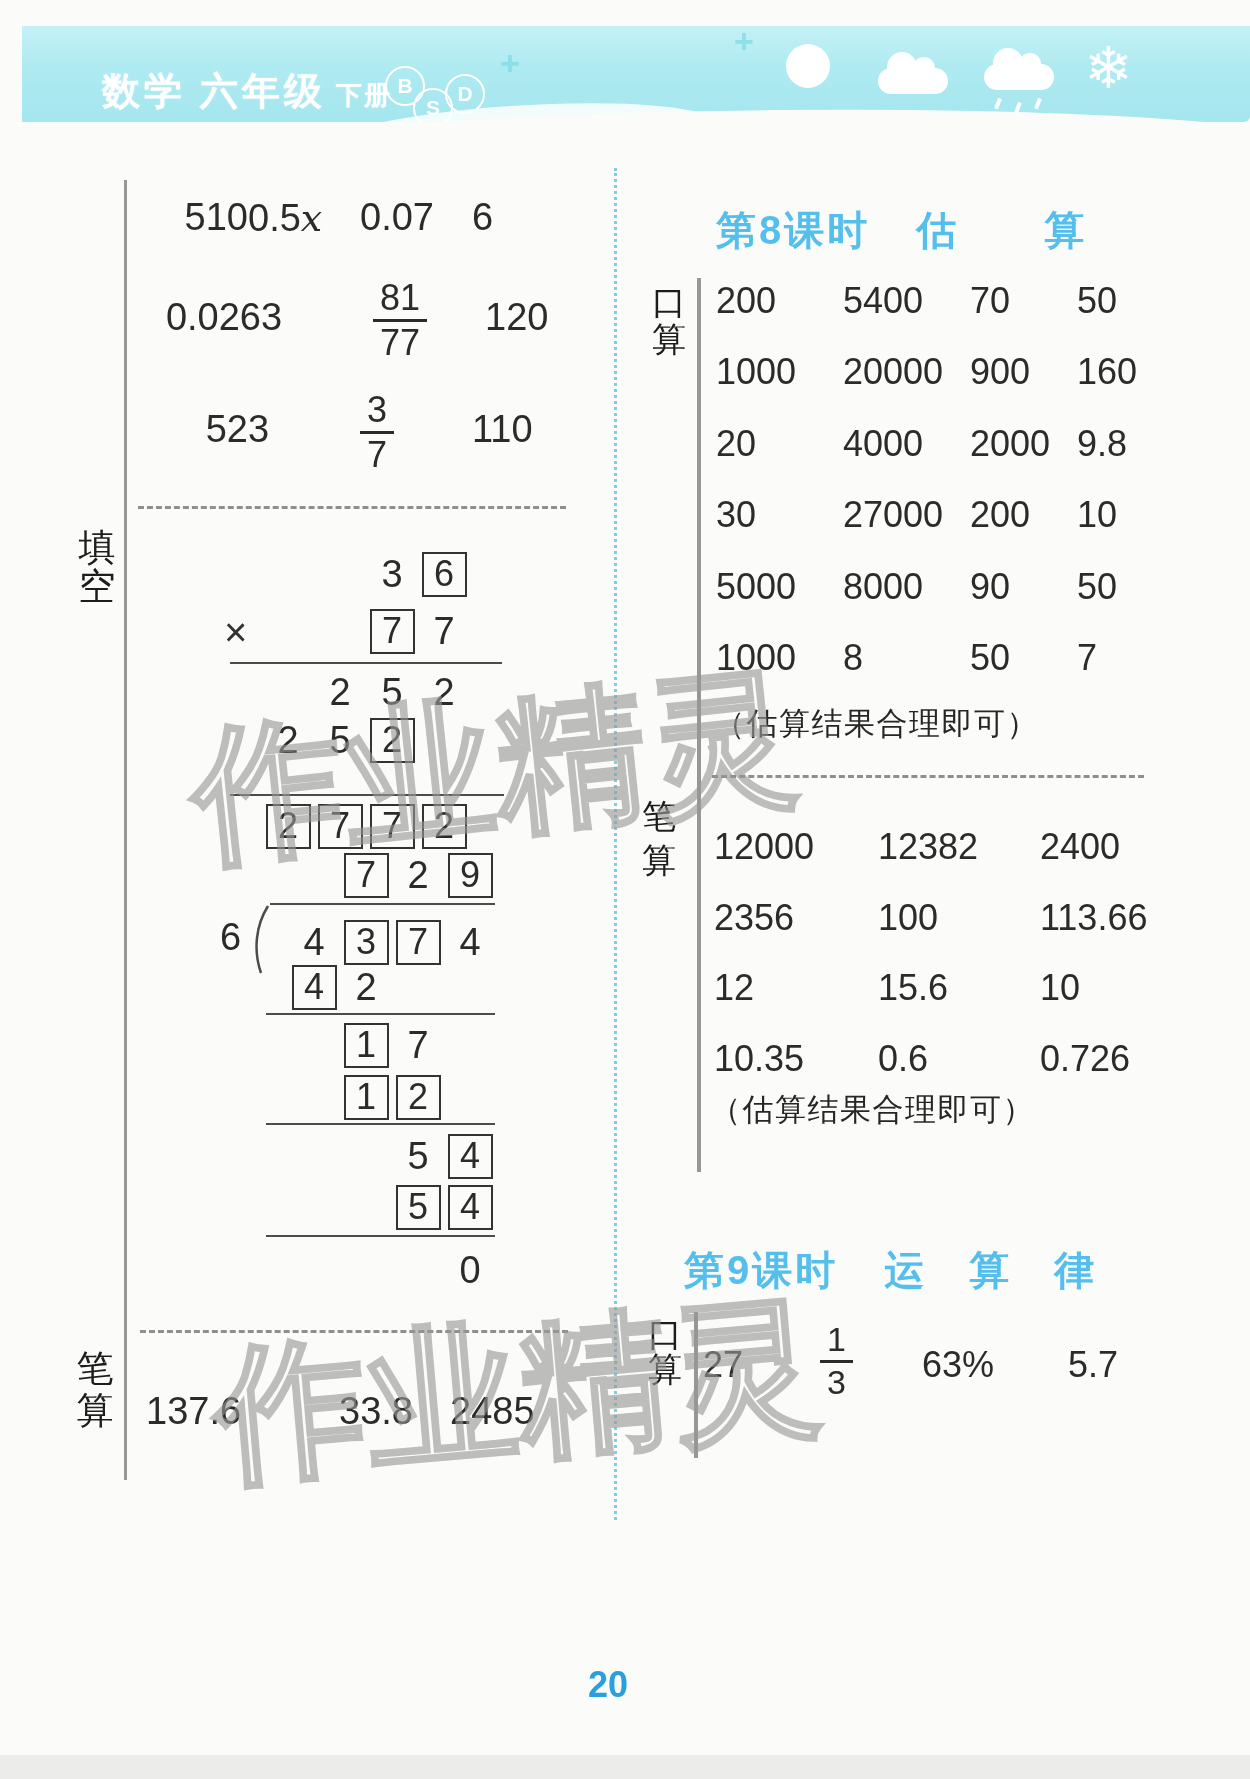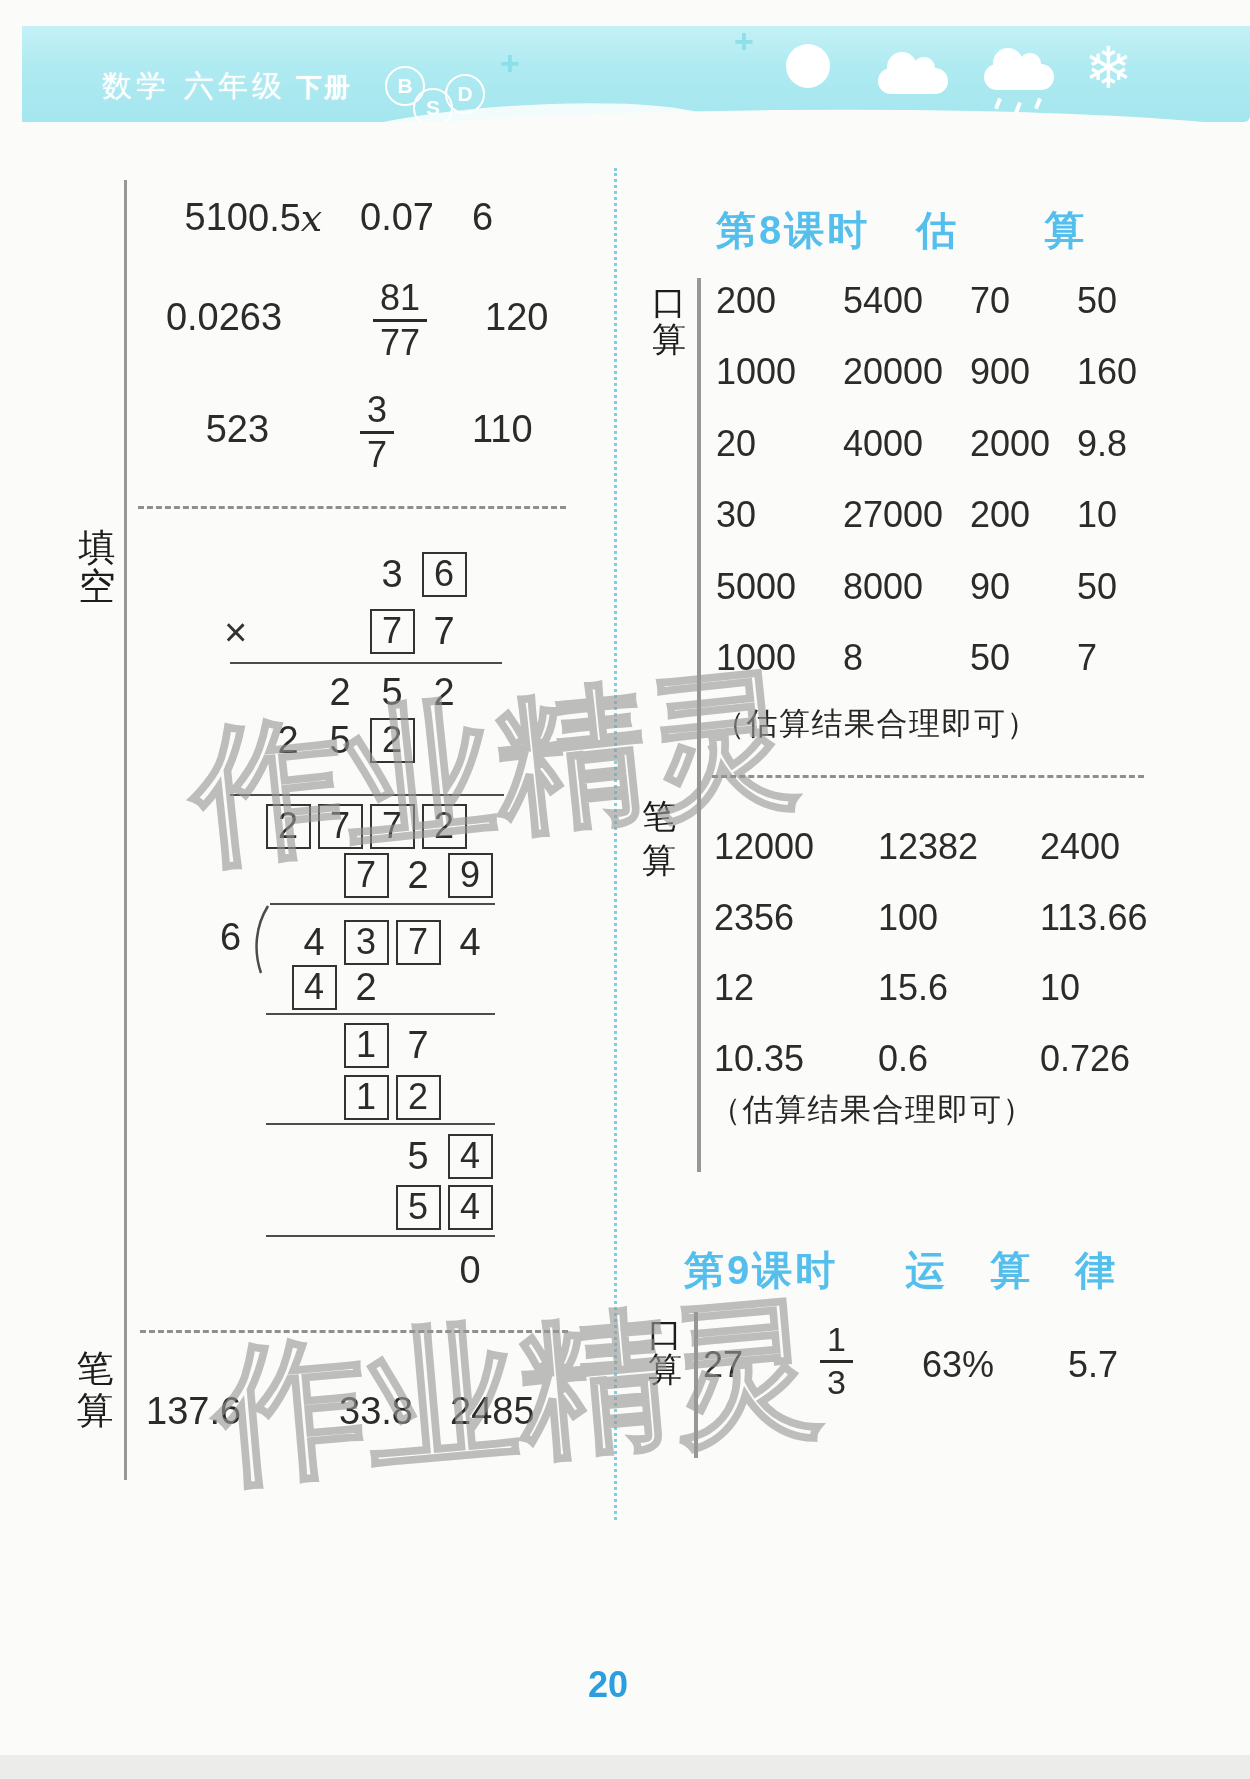--- a/index.html
+++ b/index.html
@@ -9,21 +9,21 @@
   
   .band{position:absolute;left:22px;top:26px;width:1228px;height:96px;
         background:linear-gradient(180deg,#c4f1f6 0%,#aeeaf1 45%,#a5e6ee 100%);
         overflow:hidden;border-radius:0 0 6px 0;}
   .band .wave{position:absolute;left:-60px;top:86px;width:1400px;height:110px;background:#fbfbf9;
         border-radius:48% 52% 0 0/90% 60% 0 0;transform:rotate(-1.6deg);}
   .band .wave2{position:absolute;left:280px;top:80px;width:420px;height:70px;background:rgba(255,255,255,.85);
         border-radius:50%;transform:rotate(-4deg);}
   .band-title{position:absolute;left:80px;top:40px;display:flex;align-items:baseline;color:#fff;
         text-shadow:0 0 2px rgba(255,255,255,.6);}
-  .band-title .big{font-size:30px;font-weight:400;letter-spacing:4px;}
+  .band-title .big{font-size:38px;font-weight:700;letter-spacing:4px;}
   .band-title .small{font-size:26px;font-weight:700;margin-left:10px;letter-spacing:2px;}
   .logo{position:absolute;left:363px;top:38px;width:130px;height:80px;}
   .logo .lc{position:absolute;width:36px;height:36px;border:2.5px solid #fff;border-radius:50%;
         display:flex;align-items:center;justify-content:center;font-size:21px;font-weight:700;color:#fff;}
   .logo .lc:nth-child(1){left:0;top:2px;}
   .logo .lc:nth-child(2){left:28px;top:24px;}
   .logo .lc:nth-child(3){left:60px;top:10px;}
   .plusdec{position:absolute;color:#86dde8;font-size:34px;font-weight:700;opacity:.85;}
   .sun{position:absolute;left:764px;top:18px;width:44px;height:44px;background:#fff;border-radius:50%;}
   .cloud{position:absolute;width:70px;height:26px;background:#fff;border-radius:14px;}
@@ -67,21 +67,21 @@
         font-size:38px;}
   .box{width:41px;height:41px;border:2.5px solid #333;display:flex;align-items:center;justify-content:center;
         font-size:36px;background:transparent;}
   .times{position:absolute;left:224px;top:610px;font-size:40px;color:#333;}
   .divisor6{position:absolute;left:220px;top:916px;font-size:38px;}
 
   
   .lesson-head{position:absolute;display:flex;align-items:baseline;color:#54bfec;font-weight:700;}
   .lesson-head .lname{font-size:40px;letter-spacing:3px;}
   .h1{left:716px;top:203px;}
-  .h2{left:684px;top:1243px;gap:21px;}
+  .h2{left:684px;top:1243px;}
   .hchar{font-size:40px;}
   .h1 .hchar{margin-left:46px;}
   .h1 .hchar + .hchar{margin-left:88px;}
   .h2 .hchar{margin-left:46px;}
   .h2 .hchar + .hchar{margin-left:45px;}
 
   .rtable{position:absolute;}
   .trow{position:absolute;left:0;display:flex;font-size:36px;white-space:nowrap;}
   .tcell{display:block;}
   .note{position:absolute;font-size:31px;letter-spacing:1.5px;color:#262626;}

